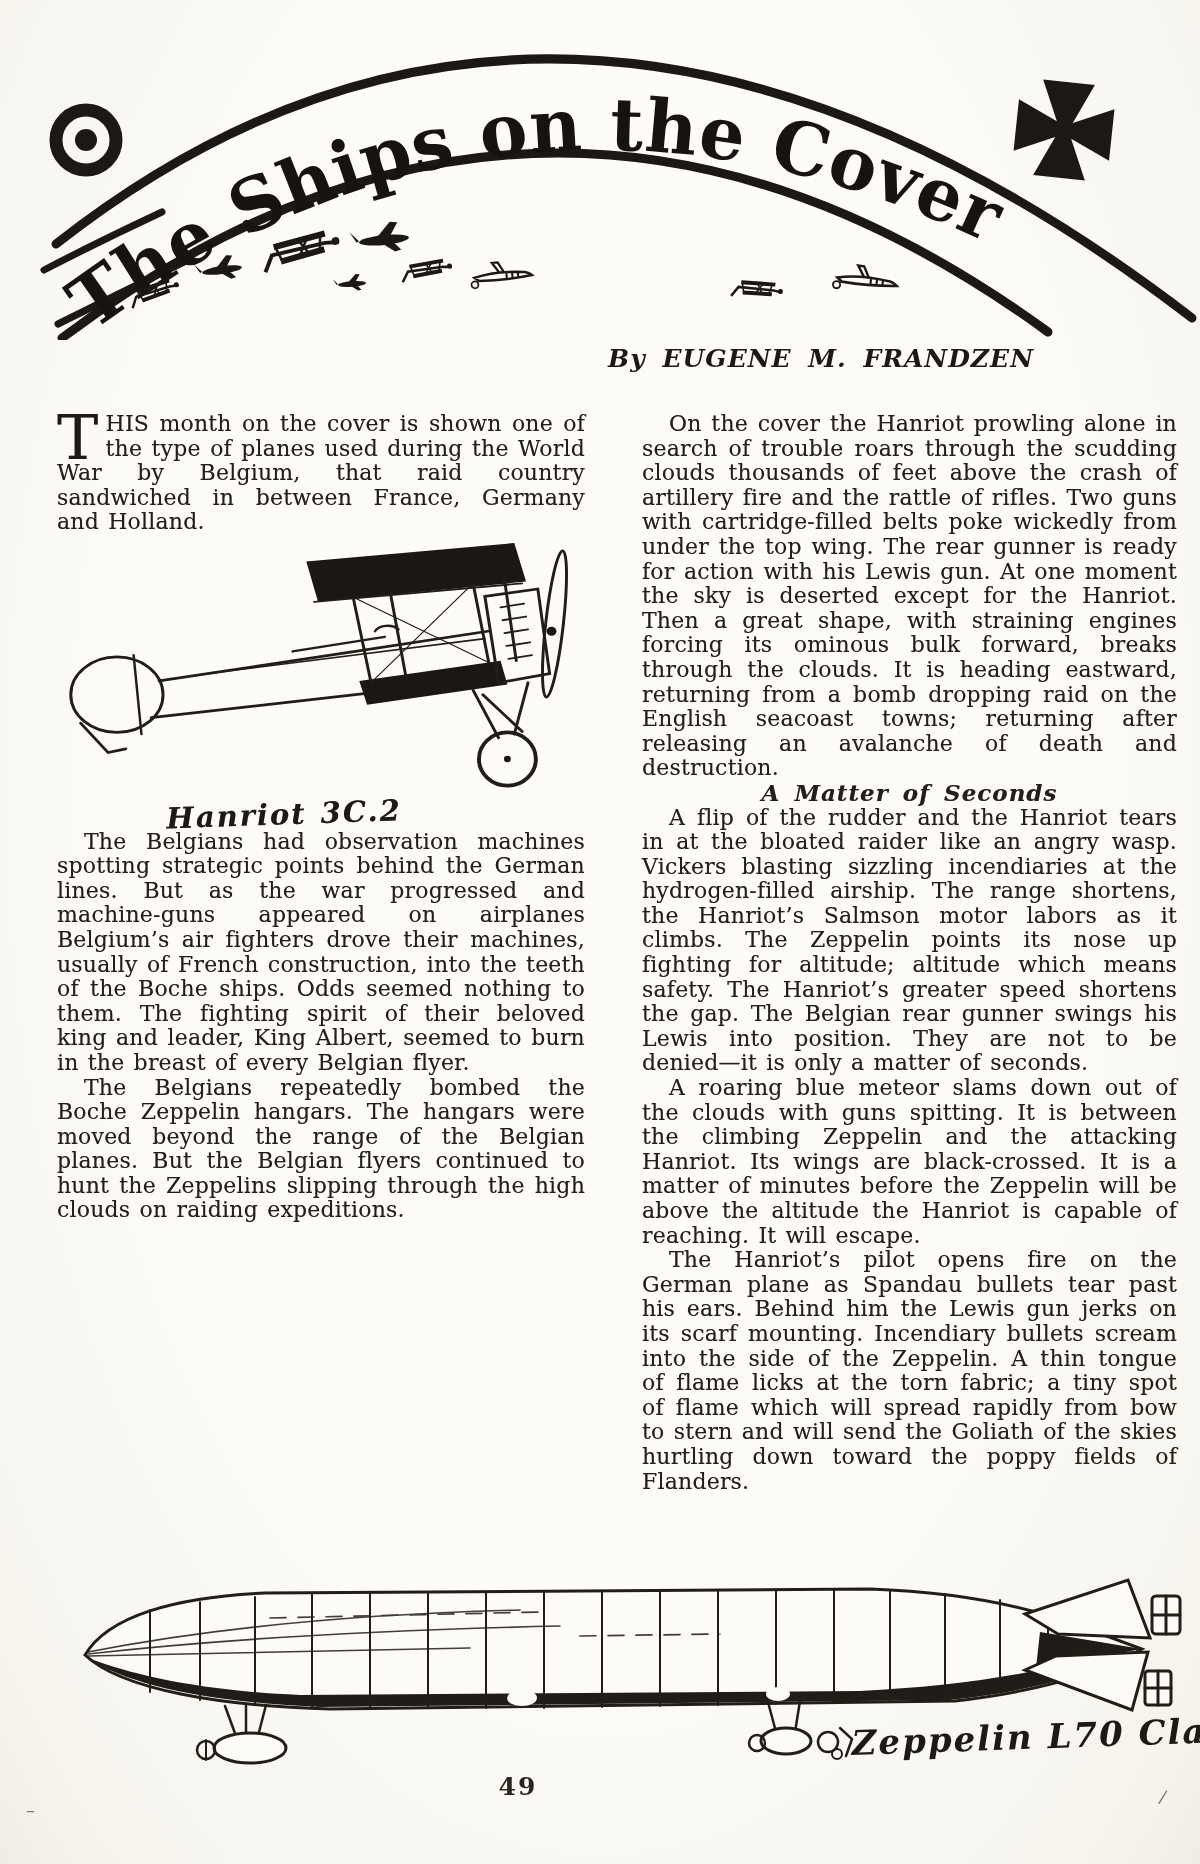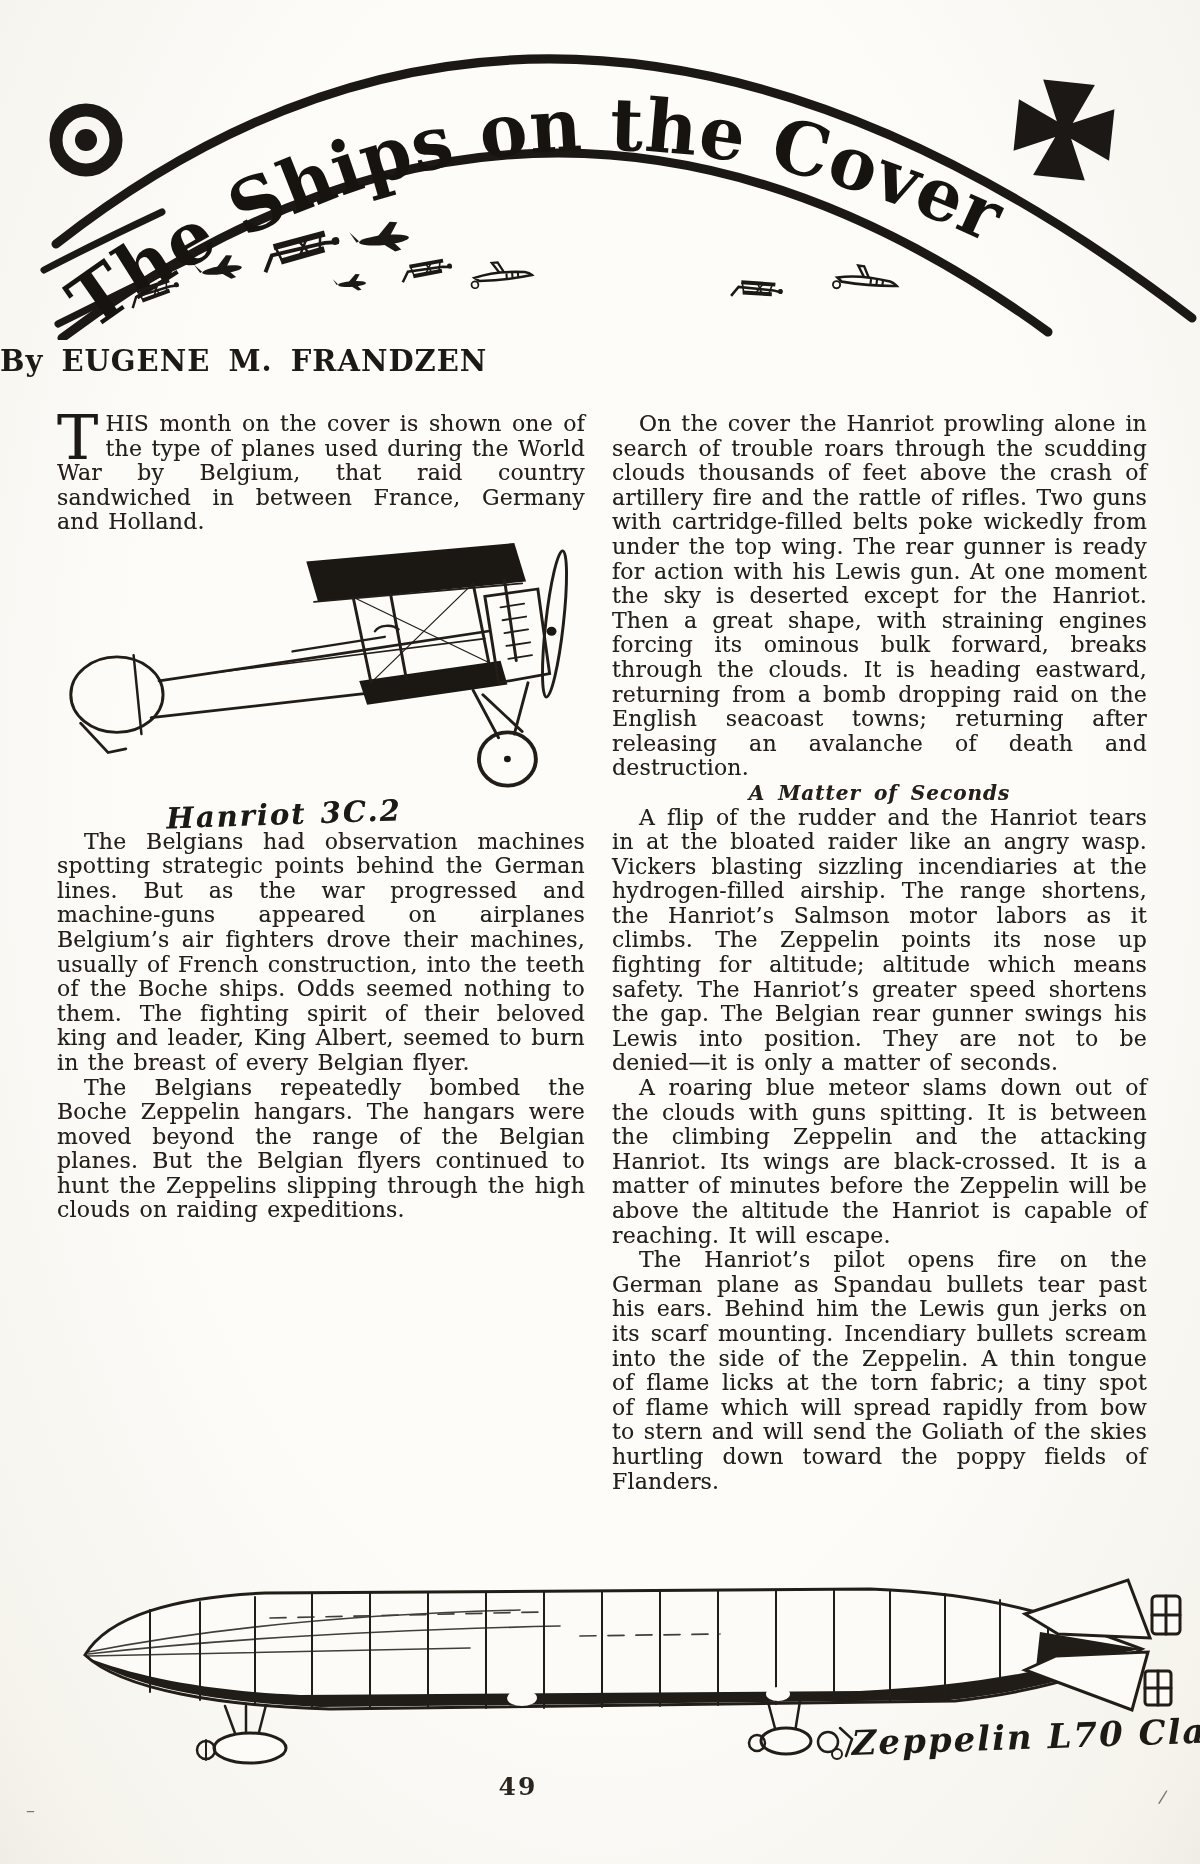--- a/index.html
+++ b/index.html
@@ -5,37 +5,37 @@
   html,body{margin:0;padding:0;background:#e8e6e0;}
   .page{
     position:relative;width:1200px;height:1864px;margin:0 auto;overflow:hidden;
     background:radial-gradient(ellipse at 50% 42%, #fdfcf9 55%, #f5f3ec 92%, #efede5 100%);
     color:#211c16;
     font-family:"DejaVu Serif", serif;
   }
   .banner{position:absolute;top:0;left:0;}
   .banner text{font-family:"DejaVu Serif", serif;}
   .byline{
-    position:absolute;top:344px;left:0;width:1034px;text-align:left;
-    font-size:29px;font-weight:bold;letter-spacing:1px;word-spacing:7px;color:#1d1914;
+    position:absolute;top:344px;left:0;width:1034px;text-align:right;
+    font-size:25px;font-weight:bold;letter-spacing:1px;word-spacing:7px;color:#1d1914;font-style:italic;
   }
   .col{
     position:absolute;top:412px;text-align:justify;
     font-size:22px;line-height:24.6px;word-spacing:2px;letter-spacing:0.2px;color:#241f18;
     text-shadow:0 0 0.5px rgba(40,32,24,0.45);
   }
   .col-left{left:57px;width:528px;}
-  .col-right{left:612px;width:535px;}
+  .col-right{left:642px;width:535px;}
   .col p{margin:0;text-indent:27px;}
   .col p.first{text-indent:0;}
   .dropcap{
     float:left;font-size:62px;line-height:46px;padding:3px 7px 0 0;color:#1d1914;
   }
   .section-heading{
-    text-align:center;font-style:italic;font-weight:bold;font-size:20px;
+    text-align:center;font-style:italic;font-weight:bold;font-size:23px;
     margin:15px 0 9px 0;text-indent:0 !important;letter-spacing:1px;word-spacing:5px;
   }
   .figure{margin:8px 0 4px 0;text-align:center;}
   .figure svg{display:block;margin:0 auto;}
   .sketch-caption{
     font-style:italic;font-weight:bold;font-size:29px;letter-spacing:2px;
     transform:rotate(-2deg);padding-right:14%;margin-top:-4px;color:#1d1914;
   }
   .zeppelin-figure{position:absolute;top:1552px;left:0;}
   .zeppelin-figure text{

